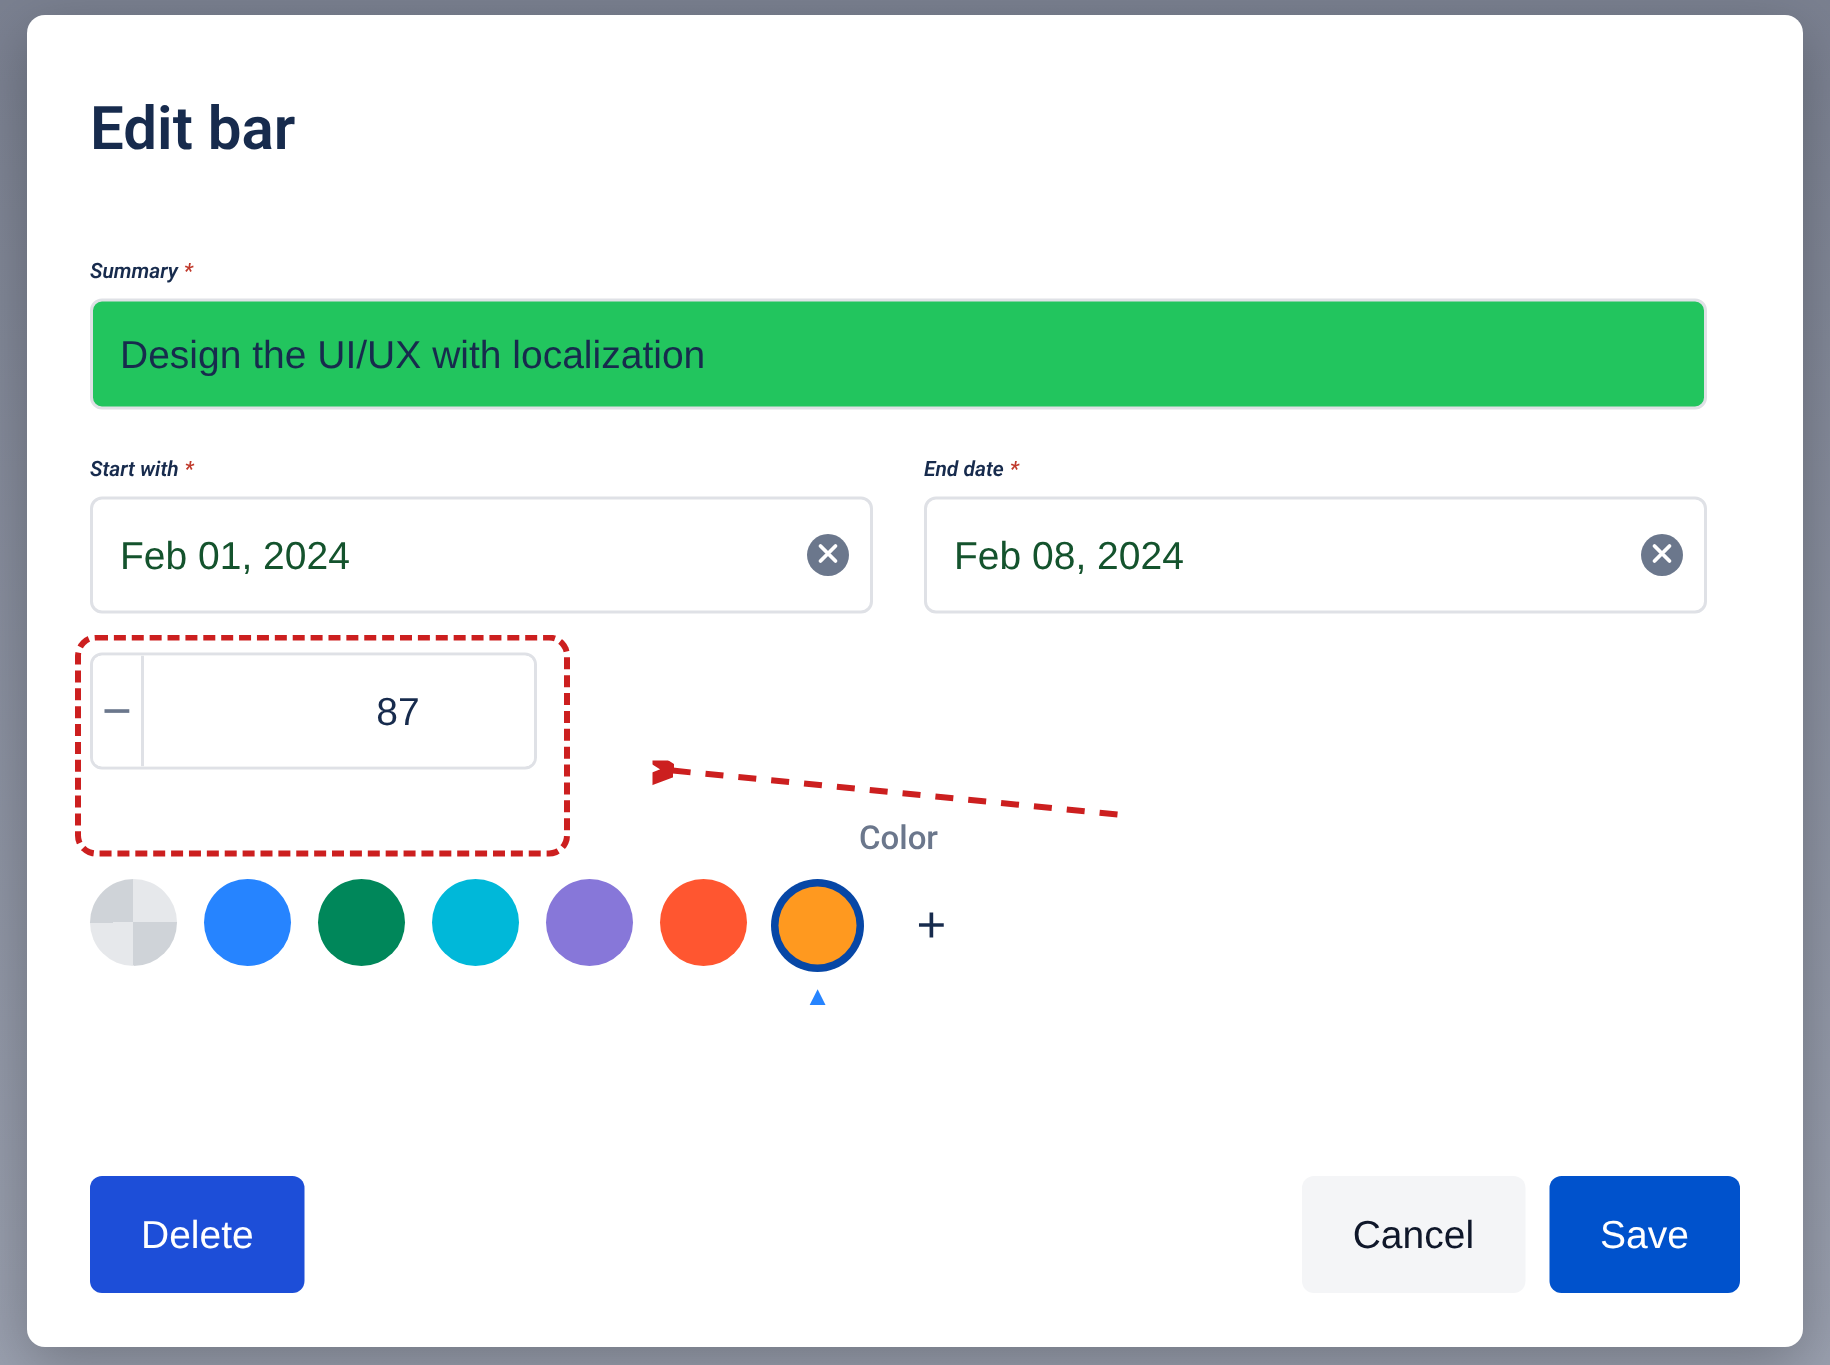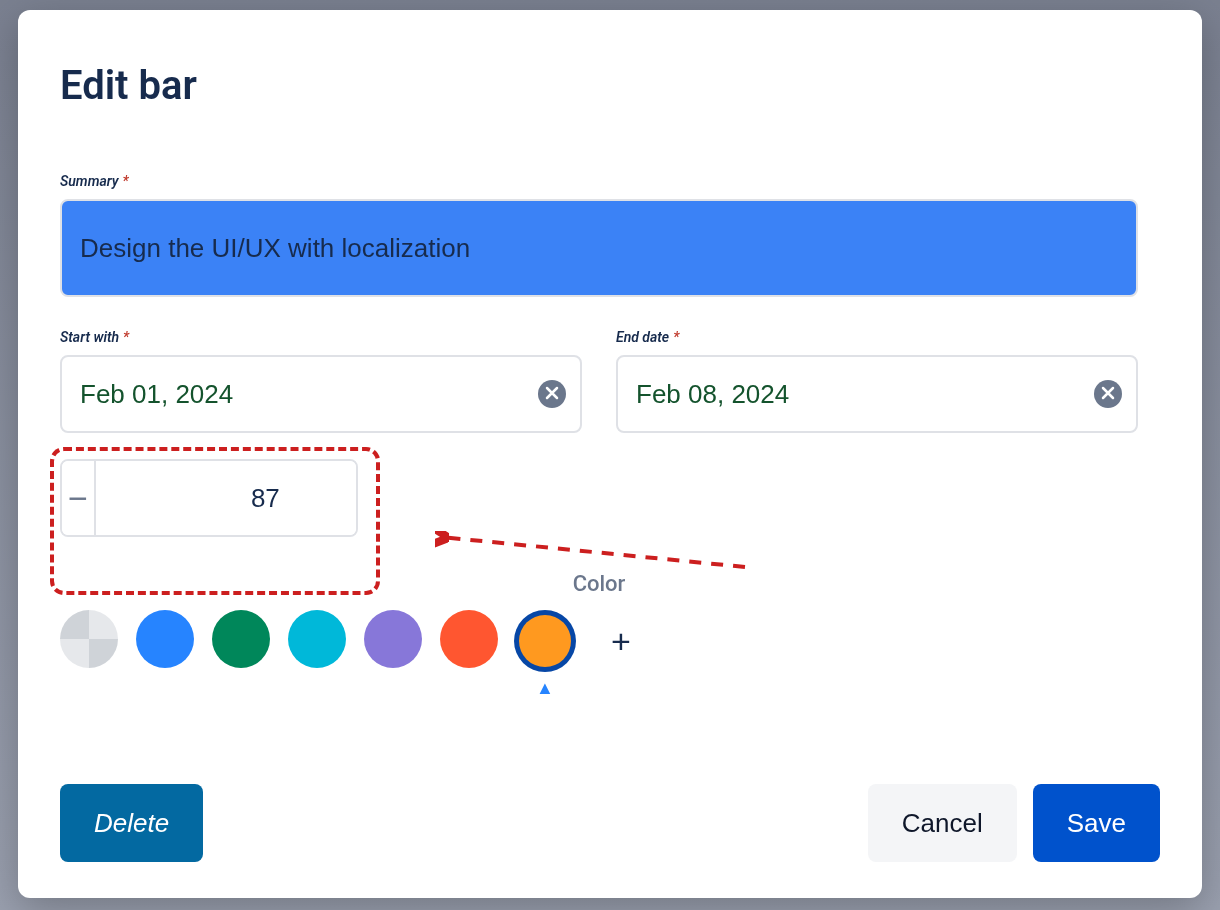--- a/index.html
+++ b/index.html
@@ -33,27 +33,27 @@
   .field-label {
     font-size: 14px;
     font-weight: 600;
     color: #172b4d;
     margin-bottom: 10px;
     font-style: italic;
   }
   .req { color: #c0392b; margin-left: 4px; }
   .text-input {
     width: 100%;
-    height: 98px;
+    height: 74px;
     border: 2px solid #dfe1e6;
     border-radius: 8px;
     padding: 0 18px;
     font-size: 26px;
     color: #172b4d;
-    background: #3b82f6;
+    background: #22c55e;
   }
   .row { display: flex; gap: 34px; margin-top: 32px; }
   .col { flex: 1; }
   .date-wrap { position: relative; }
   .date-input {
     width: 100%;
     height: 78px;
     border: 2px solid #dfe1e6;
     border-radius: 8px;
     padding: 0 60px 0 18px;
@@ -178,23 +178,22 @@
   .btn {
     height: 78px;
     padding: 0 34px;
     border-radius: 8px;
     font-size: 26px;
     font-weight: 500;
     border: none;
     cursor: pointer;
   }
   .btn-delete {
-    background: #0369a1;
+    background: #1d4ed8;
     color: #fff;
-    font-style: italic;
   }
   .spacer { flex: 1; }
   .btn-cancel {
     background: #f4f5f7;
     color: #0f172a;
     margin-right: 16px;
   }
   .btn-save {
     background: #0052cc;
     color: #fff;

